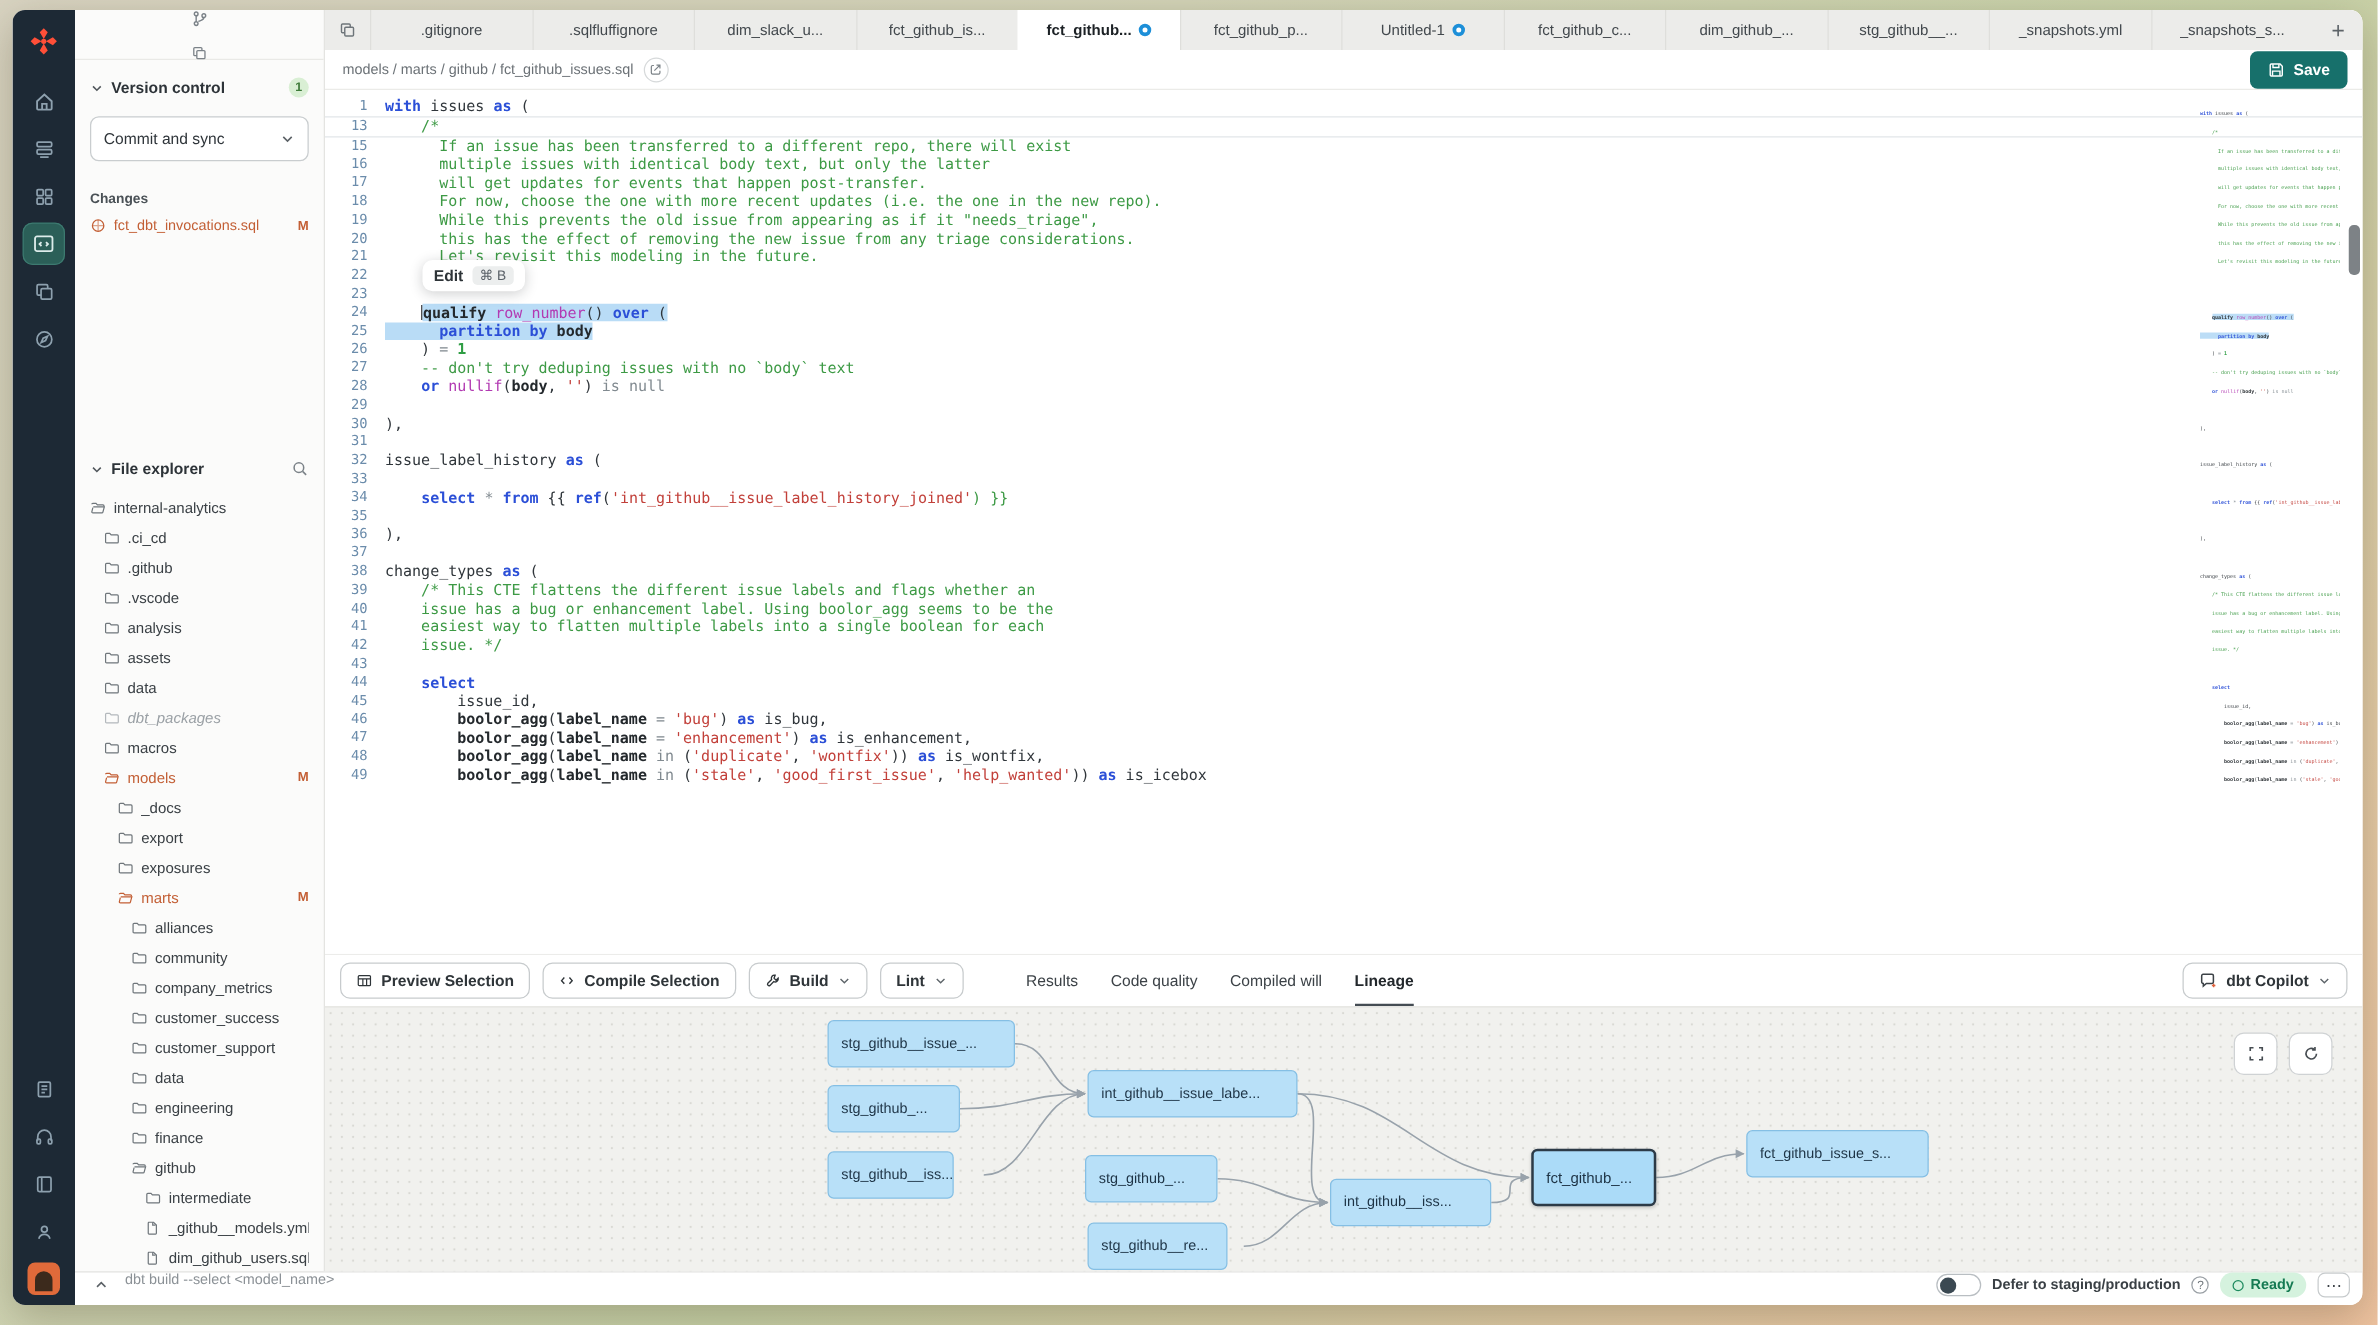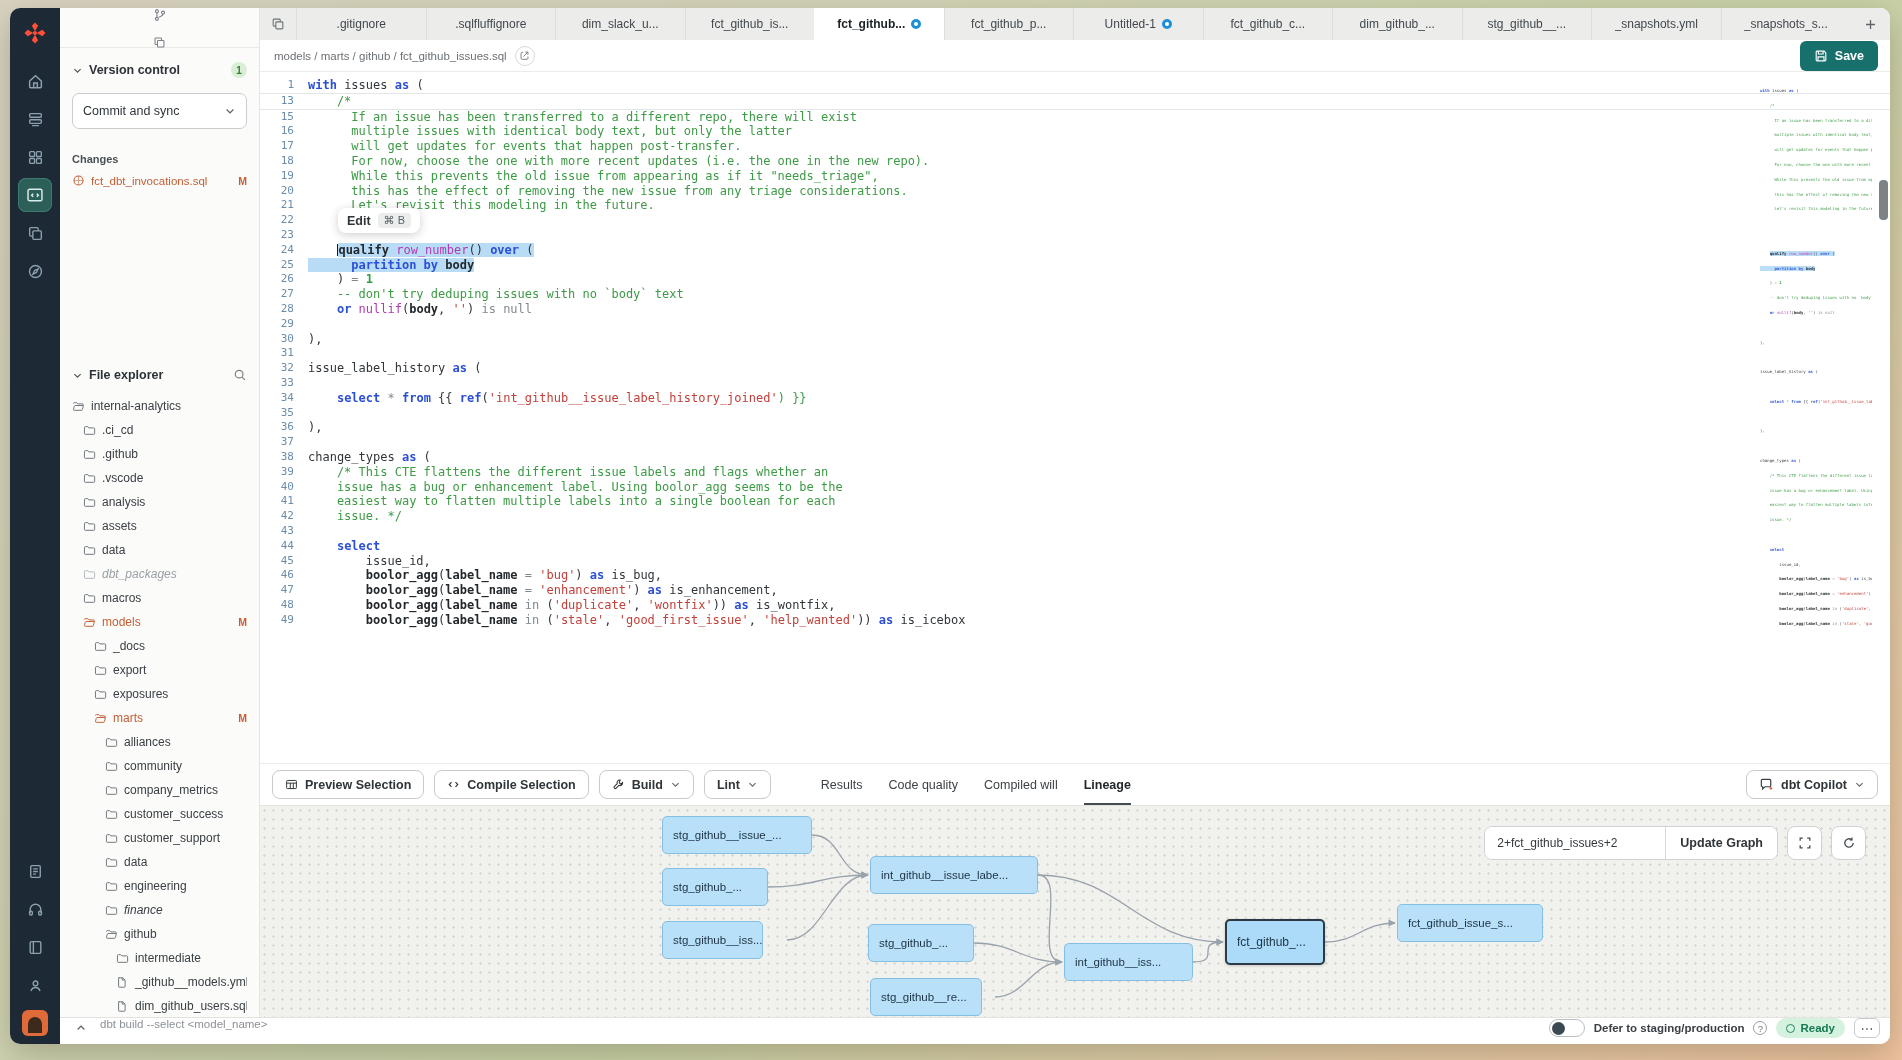--- a/index.html
+++ b/index.html
@@ -445,21 +445,21 @@
                 <span>data</span>
               </div>
               <div class="tree-row" style="padding-left: 33px;">
                 <span class="ticon">
                   <svg width="13" height="13" viewBox="0 0 16 16" fill="none" stroke="currentColor" stroke-width="1.2">
                     <path d="M1.8 4.3a1 1 0 0 1 1-1h3.1l1.4 1.5h6a1 1 0 0 1 1 1v5.9a1 1 0 0 1-1 1H2.8a1 1 0 0 1-1-1Z"></path>
                   </svg>
                 </span>
                 <span>engineering</span>
               </div>
-              <div class="tree-row" style="padding-left: 33px; font-style: italic;">
+              <div class="tree-row" style="padding-left: 33px;">
                 <span class="ticon">
                   <svg width="13" height="13" viewBox="0 0 16 16" fill="none" stroke="currentColor" stroke-width="1.2">
                     <path d="M1.8 4.3a1 1 0 0 1 1-1h3.1l1.4 1.5h6a1 1 0 0 1 1 1v5.9a1 1 0 0 1-1 1H2.8a1 1 0 0 1-1-1Z"></path>
                   </svg>
                 </span>
                 <span>finance</span>
               </div>
               <div class="tree-row" style="padding-left: 33px;">
                 <span class="ticon">
                   <svg width="13" height="13" viewBox="0 0 16 16" fill="none" stroke="currentColor" stroke-width="1.2">
@@ -804,24 +804,20 @@
               <path d="M508 81 C 553 81, 563 69, 608 69" fill="none" stroke="#98a2ab" stroke-width="1.3" marker-end="url(#arr)"></path>
               <path d="M527 134 C 563.45 134, 571.55 69, 608 69" fill="none" stroke="#98a2ab" stroke-width="1.3" marker-end="url(#arr)"></path>
               <path d="M778 69 C 808 69, 772 156, 802 156" fill="none" stroke="#98a2ab" stroke-width="1.3" marker-end="url(#arr)"></path>
               <path d="M778 69 C 861.25 69, 879.75 136, 963 136" fill="none" stroke="#98a2ab" stroke-width="1.3" marker-end="url(#arr)"></path>
               <path d="M714 137 C 753.6 137, 762.4 156, 802 156" fill="none" stroke="#98a2ab" stroke-width="1.3" marker-end="url(#arr)"></path>
               <path d="M735 191 C 765.15 191, 771.85 156, 802 156" fill="none" stroke="#98a2ab" stroke-width="1.3" marker-end="url(#arr)"></path>
               <path d="M933 156 C 963 156, 933 136, 963 136" fill="none" stroke="#98a2ab" stroke-width="1.3" marker-end="url(#arr)"></path>
               <path d="M1065 136 C 1096.5 136, 1103.5 117, 1135 117" fill="none" stroke="#98a2ab" stroke-width="1.3" marker-end="url(#arr)"></path>
             </svg>
           <div class="lineage-controls">
-            <div class="selector-box">
-              <input class="selector-input" value="2+fct_github_issues+2" style="">
-              <button class="update-btn">Update Graph</button>
-            </div>
             <div class="sq-btn">
               <svg width="14" height="14" viewBox="0 0 16 16" fill="none" stroke="currentColor" stroke-width="1.5">
                   <path d="M2.5 5.5v-3h3M10.5 2.5h3v3M13.5 10.5v3h-3M5.5 13.5h-3v-3"></path>
                 </svg>
             </div>
             <div class="sq-btn">
               <svg width="14" height="14" viewBox="0 0 16 16" fill="none" stroke="currentColor" stroke-width="1.5">
                   <path d="M12.8 8A4.8 4.8 0 1 1 11 4.2"></path>
                   <path d="M11.4 1.8v2.6H8.8"></path>
                 </svg>

